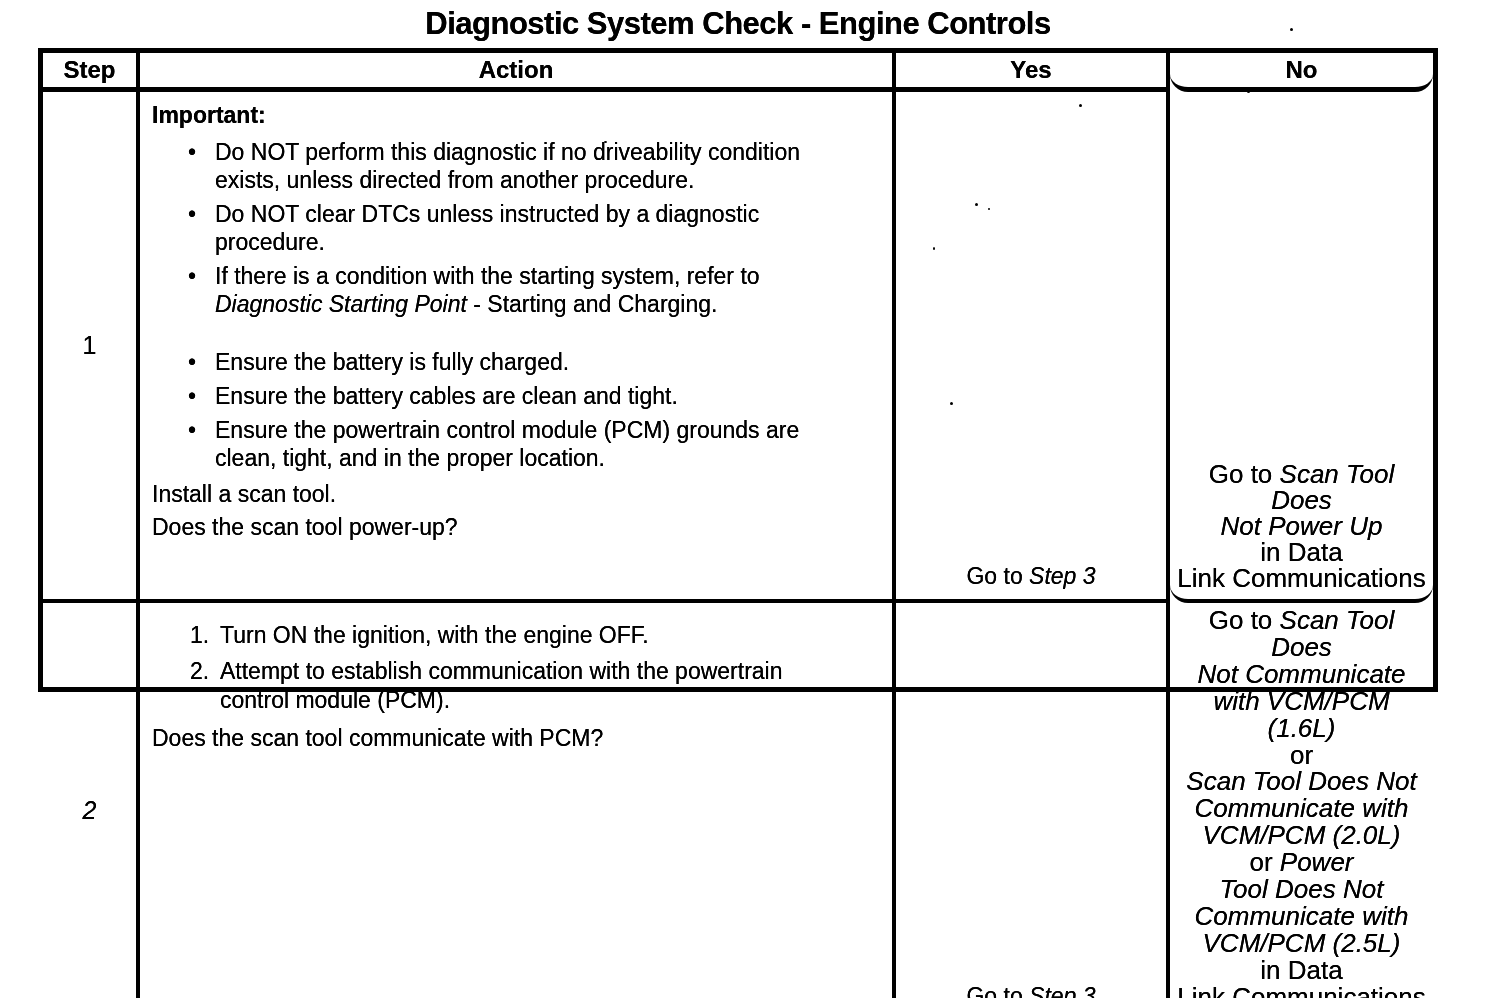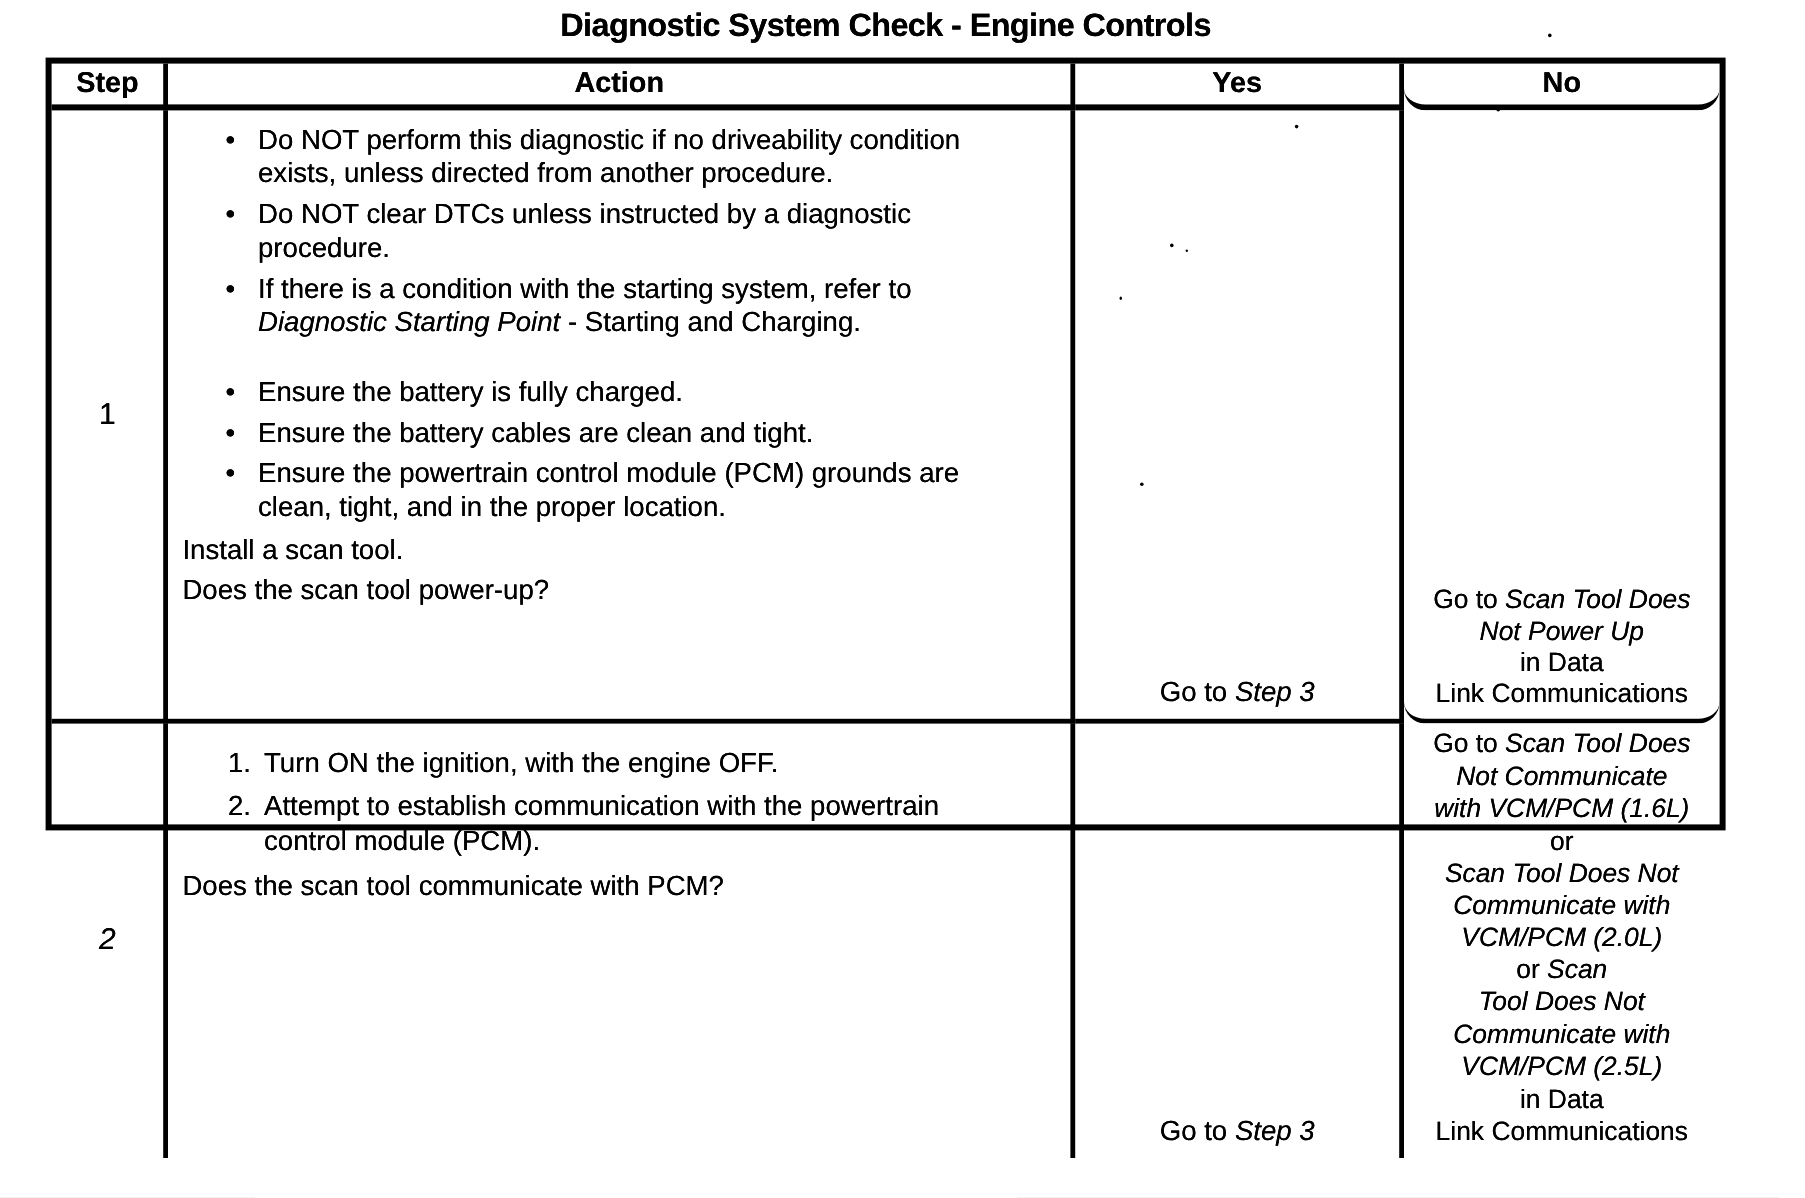--- a/index.html
+++ b/index.html
@@ -12,21 +12,21 @@
     font-family: "Liberation Sans", "DejaVu Sans", sans-serif;
     color: #000;
     overflow: hidden;
     
     text-shadow: 0 0 0.55px #000;
   }
   .doc-title {
     position: absolute;
     left: 38px; top: 6px; width: 1400px;
     text-align: center;
-    font-size: 27px;
+    font-size: 31px;
     font-weight: bold;
     letter-spacing: -0.5px;
   }
   .tbl {
     position: absolute;
     left: 38px; top: 48px;
     width: 1400px; height: 644px;
     border: 5px solid #000;
     display: grid;
     grid-template-columns: 97px 756px 274px 1fr;
@@ -71,21 +71,21 @@
   }
   .numitem .num { position: absolute; left: 38px; top: 0; }
   .yes-cell {
     display: flex; flex-direction: column;
     justify-content: flex-end; align-items: center;
     padding-bottom: 9px;
     font-size: 23px;
     text-align: center;
   }
   .no-cell {
-    font-size: 22px;
+    font-size: 26px;
     text-align: center;
     padding: 4px 6px 8px 6px;
   }
   .no-cell.bottom-align {
     display: flex; flex-direction: column;
     justify-content: flex-end; align-items: center;
   }
   .no-cell.bottom-align .noline { line-height: 26px; }
   .no-cell.top-align .noline { line-height: 26.9px; }
   .it { font-style: italic; }
@@ -100,20 +100,21 @@
 
   <div class="tbl">
 
     <div class="c hc">Step</div>
     <div class="c hc">Action</div>
     <div class="c hc">Yes</div>
     <div class="c hc last-col">No</div>
 
     <div class="c step-cell">1</div>
     <div class="c action-cell">
+      <div class="important">Important:</div>
       <div>
           <div class="bullet"><span>Do NOT perform this diagnostic if no driveability condition</span><br><span>exists, unless directed from another procedure.</span></div>
           <div class="bullet"><span>Do NOT clear DTCs unless instructed by a diagnostic</span><br><span>procedure.</span></div>
           <div class="bullet"><span>If there is a condition with the starting system, refer to</span><br><span class="it">Diagnostic Starting Point</span><span> - Starting and Charging.</span></div>
         </div>
       <div class="group-b">
           <div class="bullet"><span>Ensure the battery is fully charged.</span></div>
           <div class="bullet"><span>Ensure the battery cables are clean and tight.</span></div>
           <div class="bullet"><span>Ensure the powertrain control module (PCM) grounds are</span><br><span>clean, tight, and in the proper location.</span></div>
         </div>
@@ -146,21 +147,21 @@
       <div><span>Go to </span><span class="it">Step 3</span></div>
     </div>
     <div class="c no-cell top-align last-col last-row">
         <div class="noline"><span>Go to </span><span class="it">Scan Tool Does</span></div>
         <div class="noline"><span class="it">Not Communicate</span></div>
         <div class="noline"><span class="it">with VCM/PCM (1.6L)</span></div>
         <div class="noline"><span>or</span></div>
         <div class="noline"><span class="it">Scan Tool Does Not</span></div>
         <div class="noline"><span class="it">Communicate with</span></div>
         <div class="noline"><span class="it">VCM/PCM (2.0L)</span></div>
-        <div class="noline"><span>or </span><span class="it">Scan</span></div>
+        <div class="noline"><span>or </span><span class="it">Power</span></div>
         <div class="noline"><span class="it">Tool Does Not</span></div>
         <div class="noline"><span class="it">Communicate with</span></div>
         <div class="noline"><span class="it">VCM/PCM (2.5L)</span></div>
         <div class="noline"><span>in Data</span></div>
         <div class="noline"><span>Link Communications</span></div>
       </div>
 
   </div>
 
   <div class="speck" style="left:1290px;top:28px;width:3px;height:3px;"></div>

